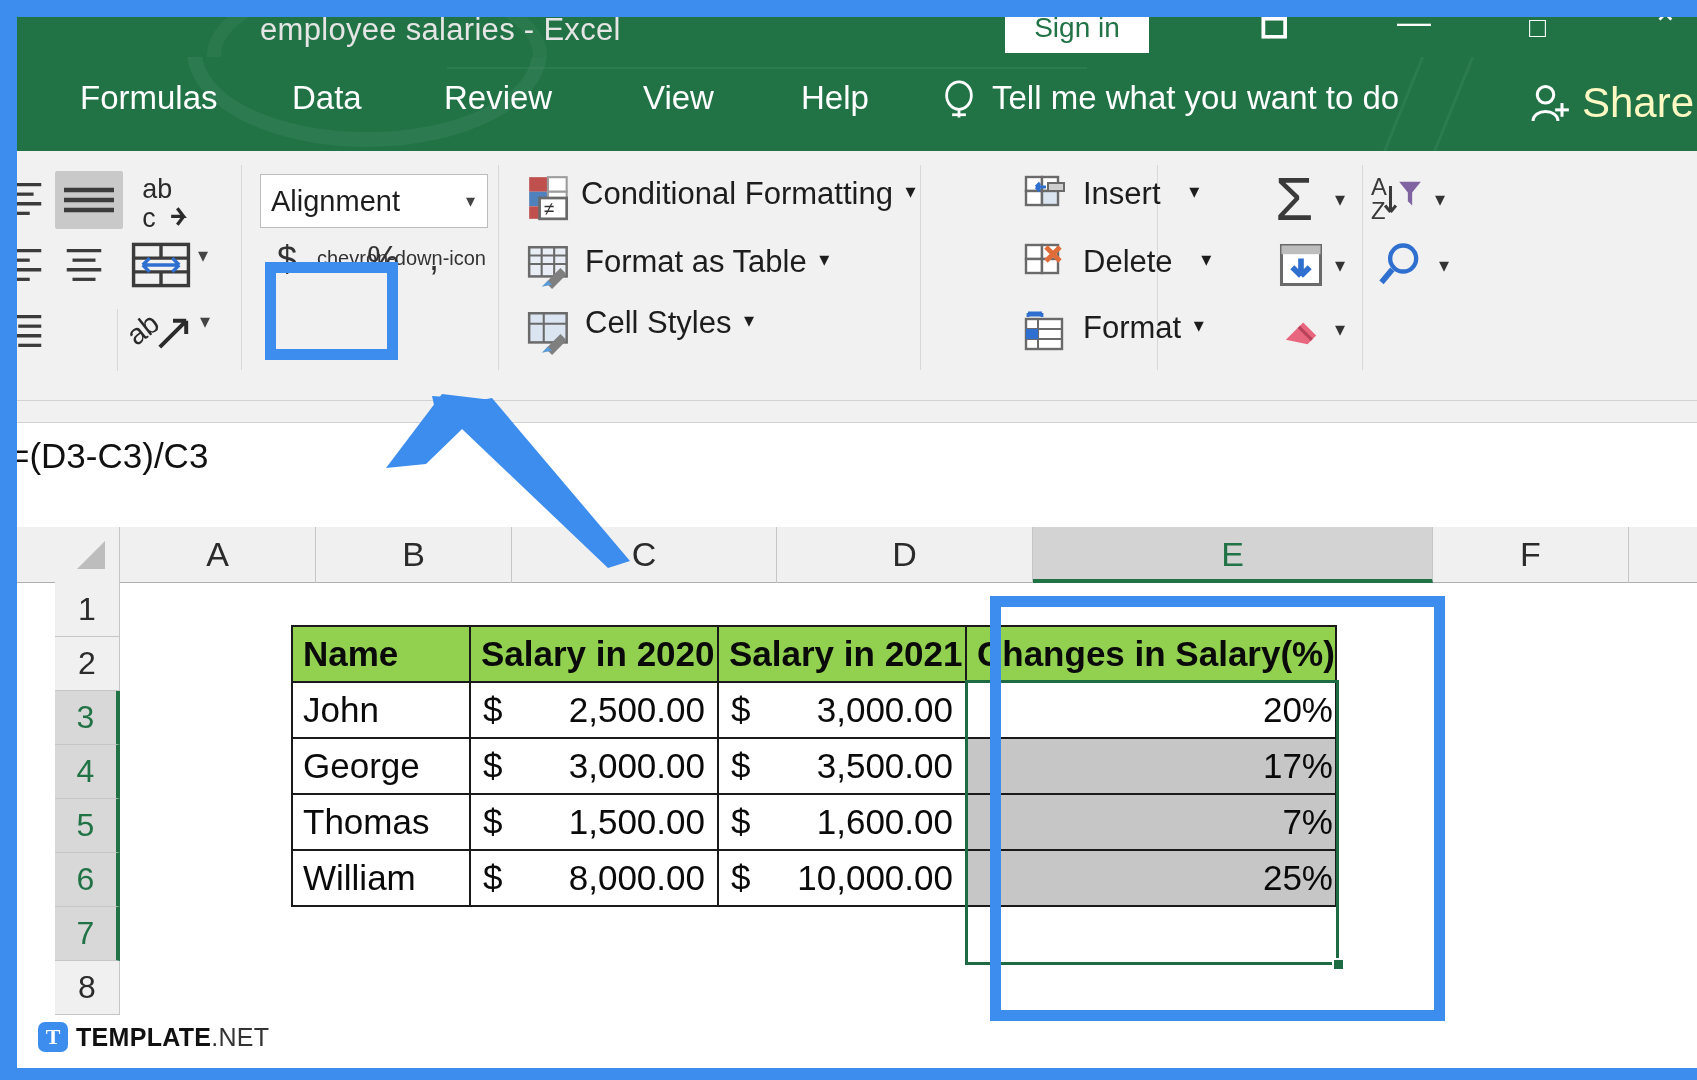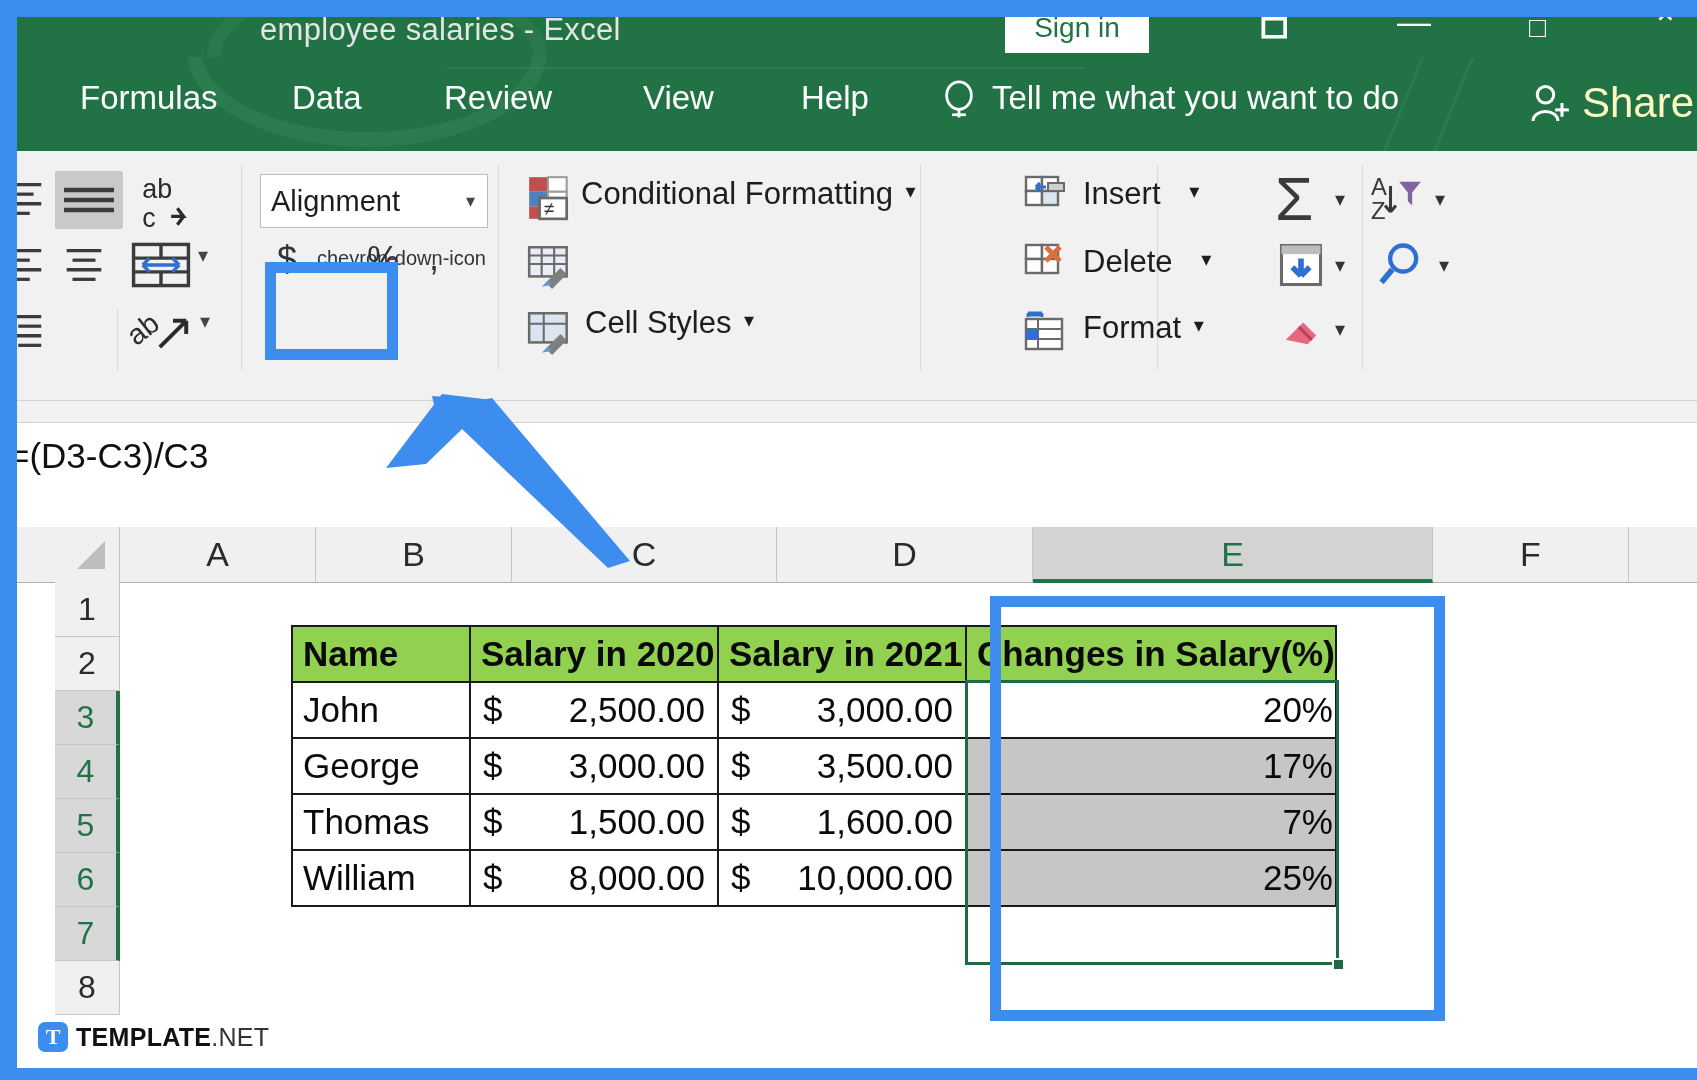--- a/index.html
+++ b/index.html
@@ -446,20 +446,24 @@
 
     <svg class="ribbon-ico" style="left:508px; top:90px" width="50" height="50" viewBox="0 0 24 24">
       <rect x="2" y="3" width="18" height="14" fill="#e9eef6" stroke="#6a6a6a" stroke-width="1.2"></rect>
       <line x1="2" y1="7" x2="20" y2="7" stroke="#6a6a6a" stroke-width="1"></line>
       <line x1="2" y1="11" x2="20" y2="11" stroke="#6a6a6a" stroke-width="1"></line>
       <line x1="8" y1="3" x2="8" y2="17" stroke="#6a6a6a" stroke-width="1"></line>
       <line x1="14" y1="3" x2="14" y2="17" stroke="#6a6a6a" stroke-width="1"></line>
       <path d="M10 20 l7 -7 l3 3 l-7 7 z" fill="#7f7f7f"></path>
       <path d="M8 22 l3 -3 l2 2 z" fill="#5b9bd5"></path>
     </svg>
+    <div class="ritem" style="left:568px; top:93px">
+      <span>Format as Table</span>
+      <span style="font-size:20px; position:relative; top:-6px; left:4px">▾</span>
+    </div>
 
     <svg class="ribbon-ico" style="left:508px; top:156px" width="50" height="50" viewBox="0 0 24 24">
       <rect x="2" y="3" width="18" height="14" fill="#dbe5f1" stroke="#6a6a6a" stroke-width="1.2"></rect>
       <line x1="2" y1="8" x2="20" y2="8" stroke="#6a6a6a" stroke-width="1"></line>
       <line x1="9" y1="3" x2="9" y2="17" stroke="#6a6a6a" stroke-width="1"></line>
       <path d="M10 20 l7 -7 l3 3 l-7 7 z" fill="#7f7f7f"></path>
       <path d="M8 22 l3 -3 l2 2 z" fill="#5b9bd5"></path>
     </svg>
     <div class="ritem" style="left:568px; top:154px">
       <span>Cell Styles</span>

